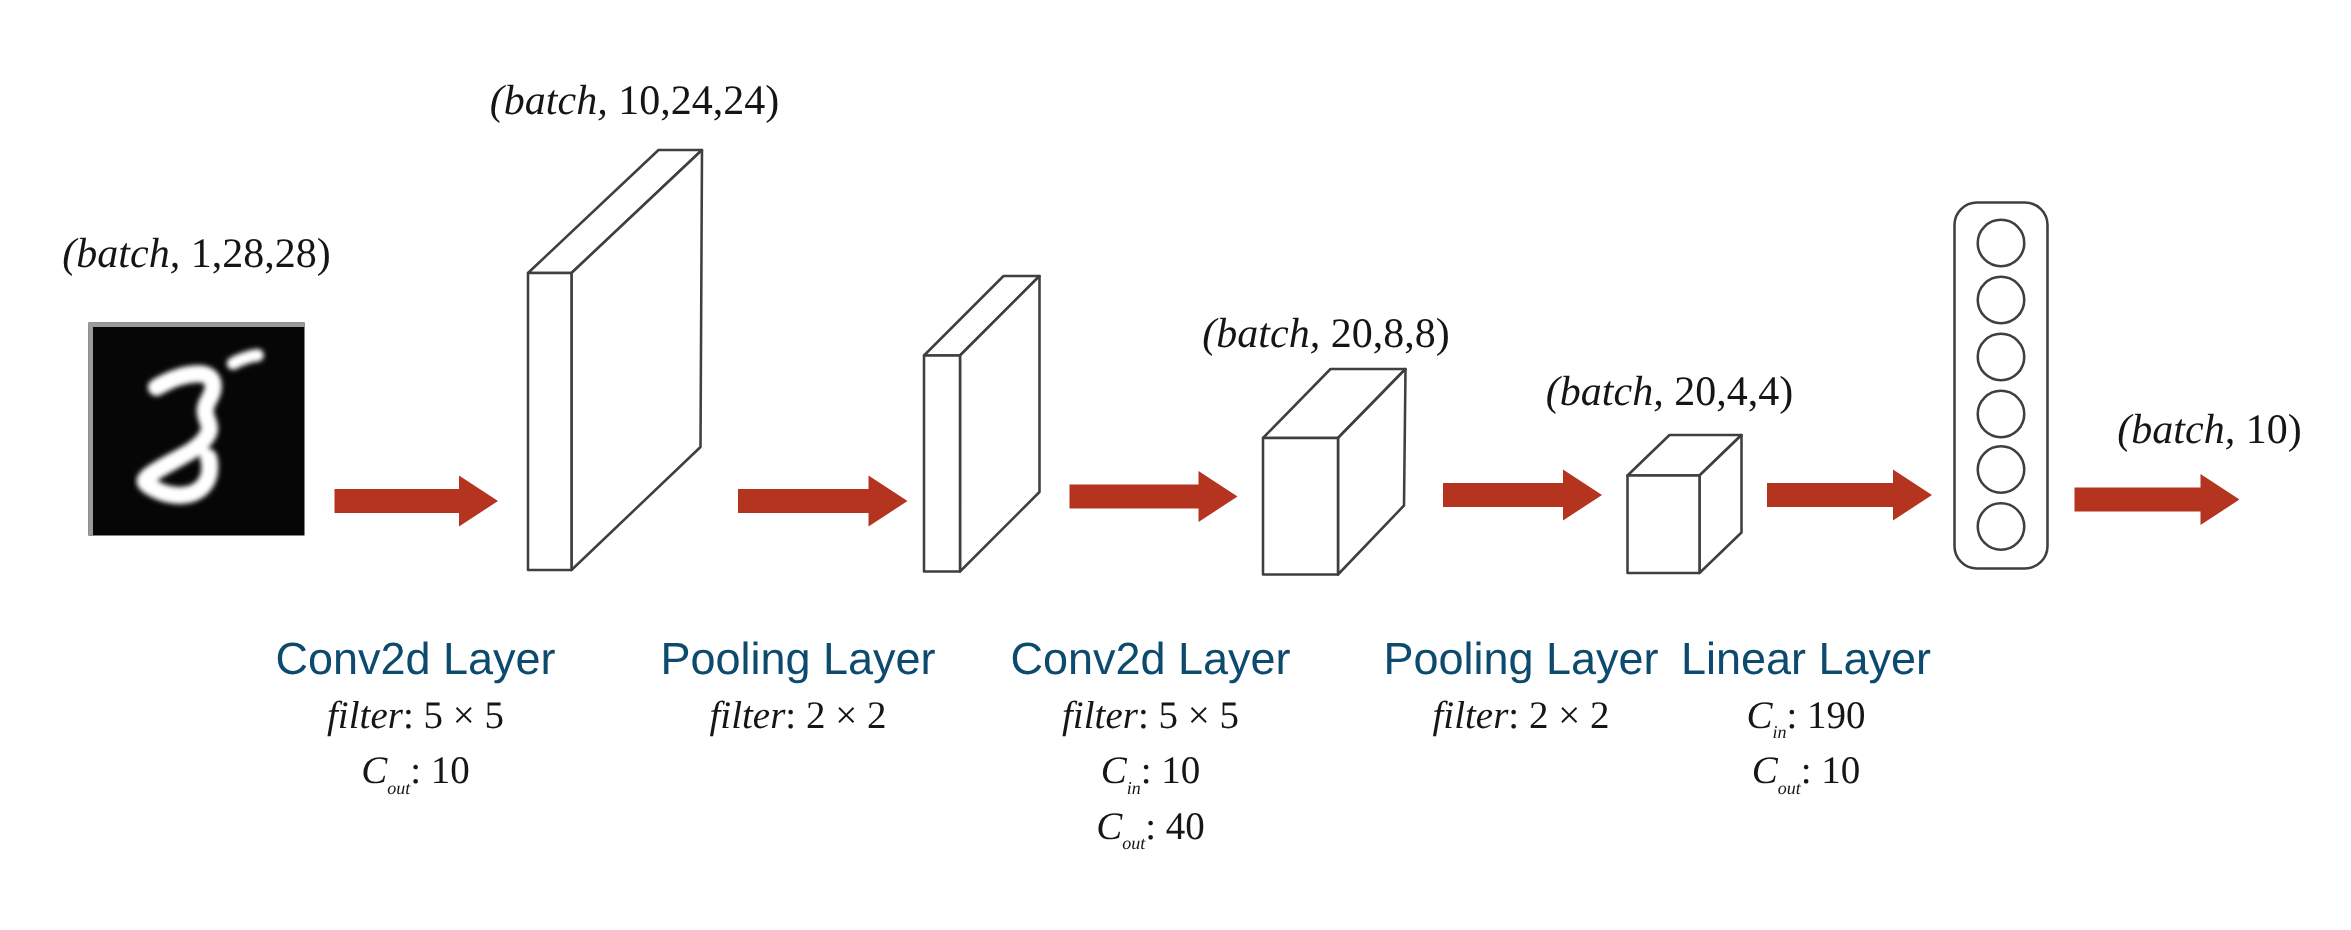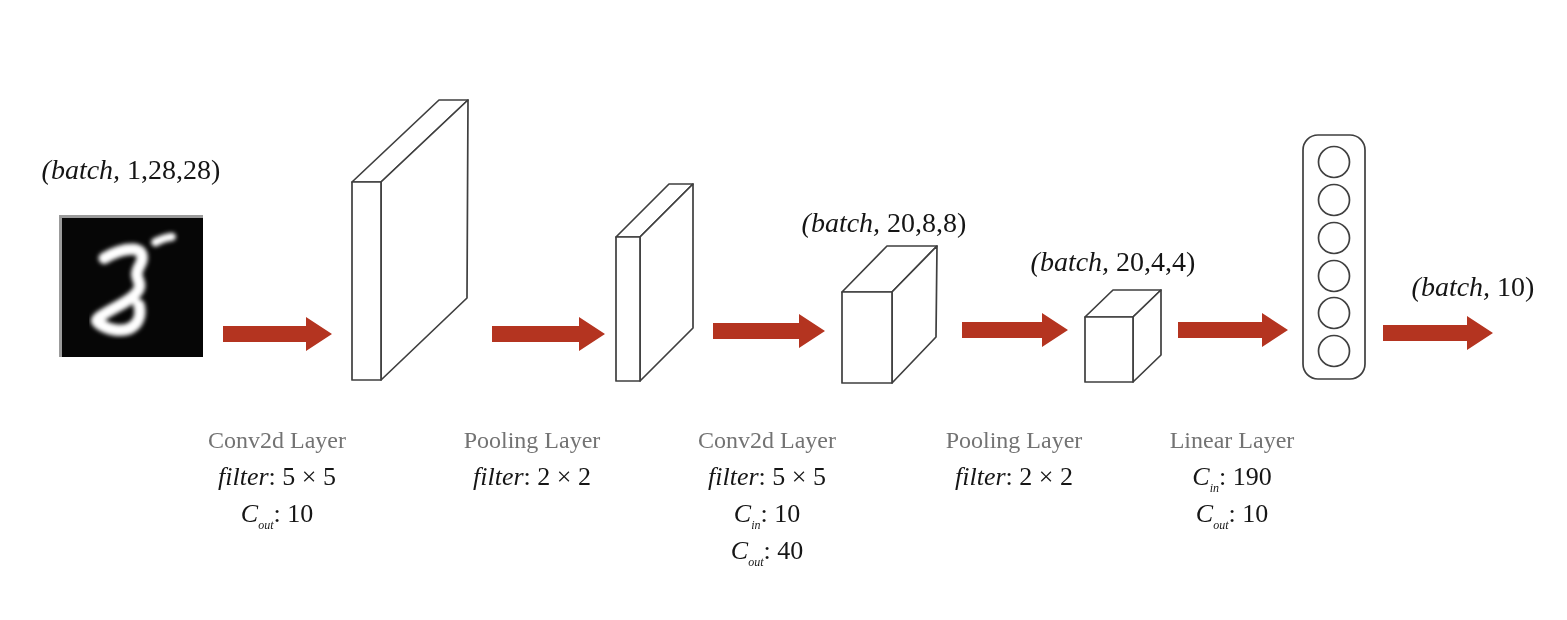--- a/index.html
+++ b/index.html
@@ -19,22 +19,22 @@
     position:absolute; left:59px; top:215px; width:144px; height:142px;
     background:#060606; box-sizing:border-box;
     border-left:3px solid #9b9b9b; border-top:3px solid #9b9b9b;
   }
   .mnist svg { display:block; width:100%; height:100%; }
   .layer-block {
     position:absolute; transform:translateX(-50%); top:422px;
     text-align:center; color:#161616; white-space:nowrap;
   }
   .layer-title {
-    font-family:Liberation Serif, serif;
-    font-size:24px; line-height:36px; color:#737373;
+    font-family:Liberation Sans, sans-serif;
+    font-size:30px; line-height:36px; color:#0c4a6e;
   }
   .math-line { font-size:26px; line-height:37px; }
   .math-line sub {
     font-style:italic; font-size:12px; line-height:0;
     vertical-align:-7px; letter-spacing:0;
   }
 </style>
 </head>
 <body>
 
@@ -94,20 +94,23 @@
       <g filter="url(#soft)" stroke="#ffffff" stroke-linecap="round" stroke-linejoin="round" fill="none">
         <path stroke-width="2.3" d="M8.3 8.1 C10.2 7 12.4 6.2 14.2 6.3 C15.6 6.4 16.1 7.2 15.9 8.4 C15.7 9.6 14.6 10.4 14.9 11.7 C15.2 13 15.9 13.4 15 14.8 C13.6 16.9 10.4 17.8 7.4 19.9 C6.5 20.6 6.6 20.9 7.6 21.5 C9.6 22.7 12.3 23.1 14 21.9 C15.5 20.8 15.7 19 15.3 17.5"></path>
         <path stroke-width="1.7" d="M18.6 4.9 C19.7 4.3 20.9 3.9 21.9 3.8"></path>
       </g>
     </svg>
   </div>
 
   <div class="tensor-label" style="left:131px; top:155px">
     <span class="it">(batch, </span><span>1,28,28)</span>
   </div>
+  <div class="tensor-label" style="left:423px; top:53px">
+    <span class="it">(batch, </span><span>10,24,24)</span>
+  </div>
   <div class="tensor-label" style="left:884px; top:208px">
     <span class="it">(batch, </span><span>20,8,8)</span>
   </div>
   <div class="tensor-label" style="left:1113px; top:247px">
     <span class="it">(batch, </span><span>20,4,4)</span>
   </div>
   <div class="tensor-label" style="left:1473px; top:272px">
     <span class="it">(batch, </span><span>10)</span>
   </div>
 
@@ -127,19 +130,19 @@
     <div class="math-line"><span class="it">filter</span><span>: 5 × 5</span></div>
     <div class="math-line"><span class="it">C</span><sub>in</sub><span>: 10</span></div>
     <div class="math-line"><span class="it">C</span><sub>out</sub><span>: 40</span></div>
   </div>
 
   <div class="layer-block" style="left:1014px">
     <div class="layer-title">Pooling Layer</div>
     <div class="math-line"><span class="it">filter</span><span>: 2 × 2</span></div>
   </div>
 
-  <div class="layer-block" style="left:1232px">
+  <div class="layer-block" style="left:1204px">
     <div class="layer-title">Linear Layer</div>
     <div class="math-line"><span class="it">C</span><sub>in</sub><span>: 190</span></div>
     <div class="math-line"><span class="it">C</span><sub>out</sub><span>: 10</span></div>
   </div>
 
 </div>
 
 </body></html>

